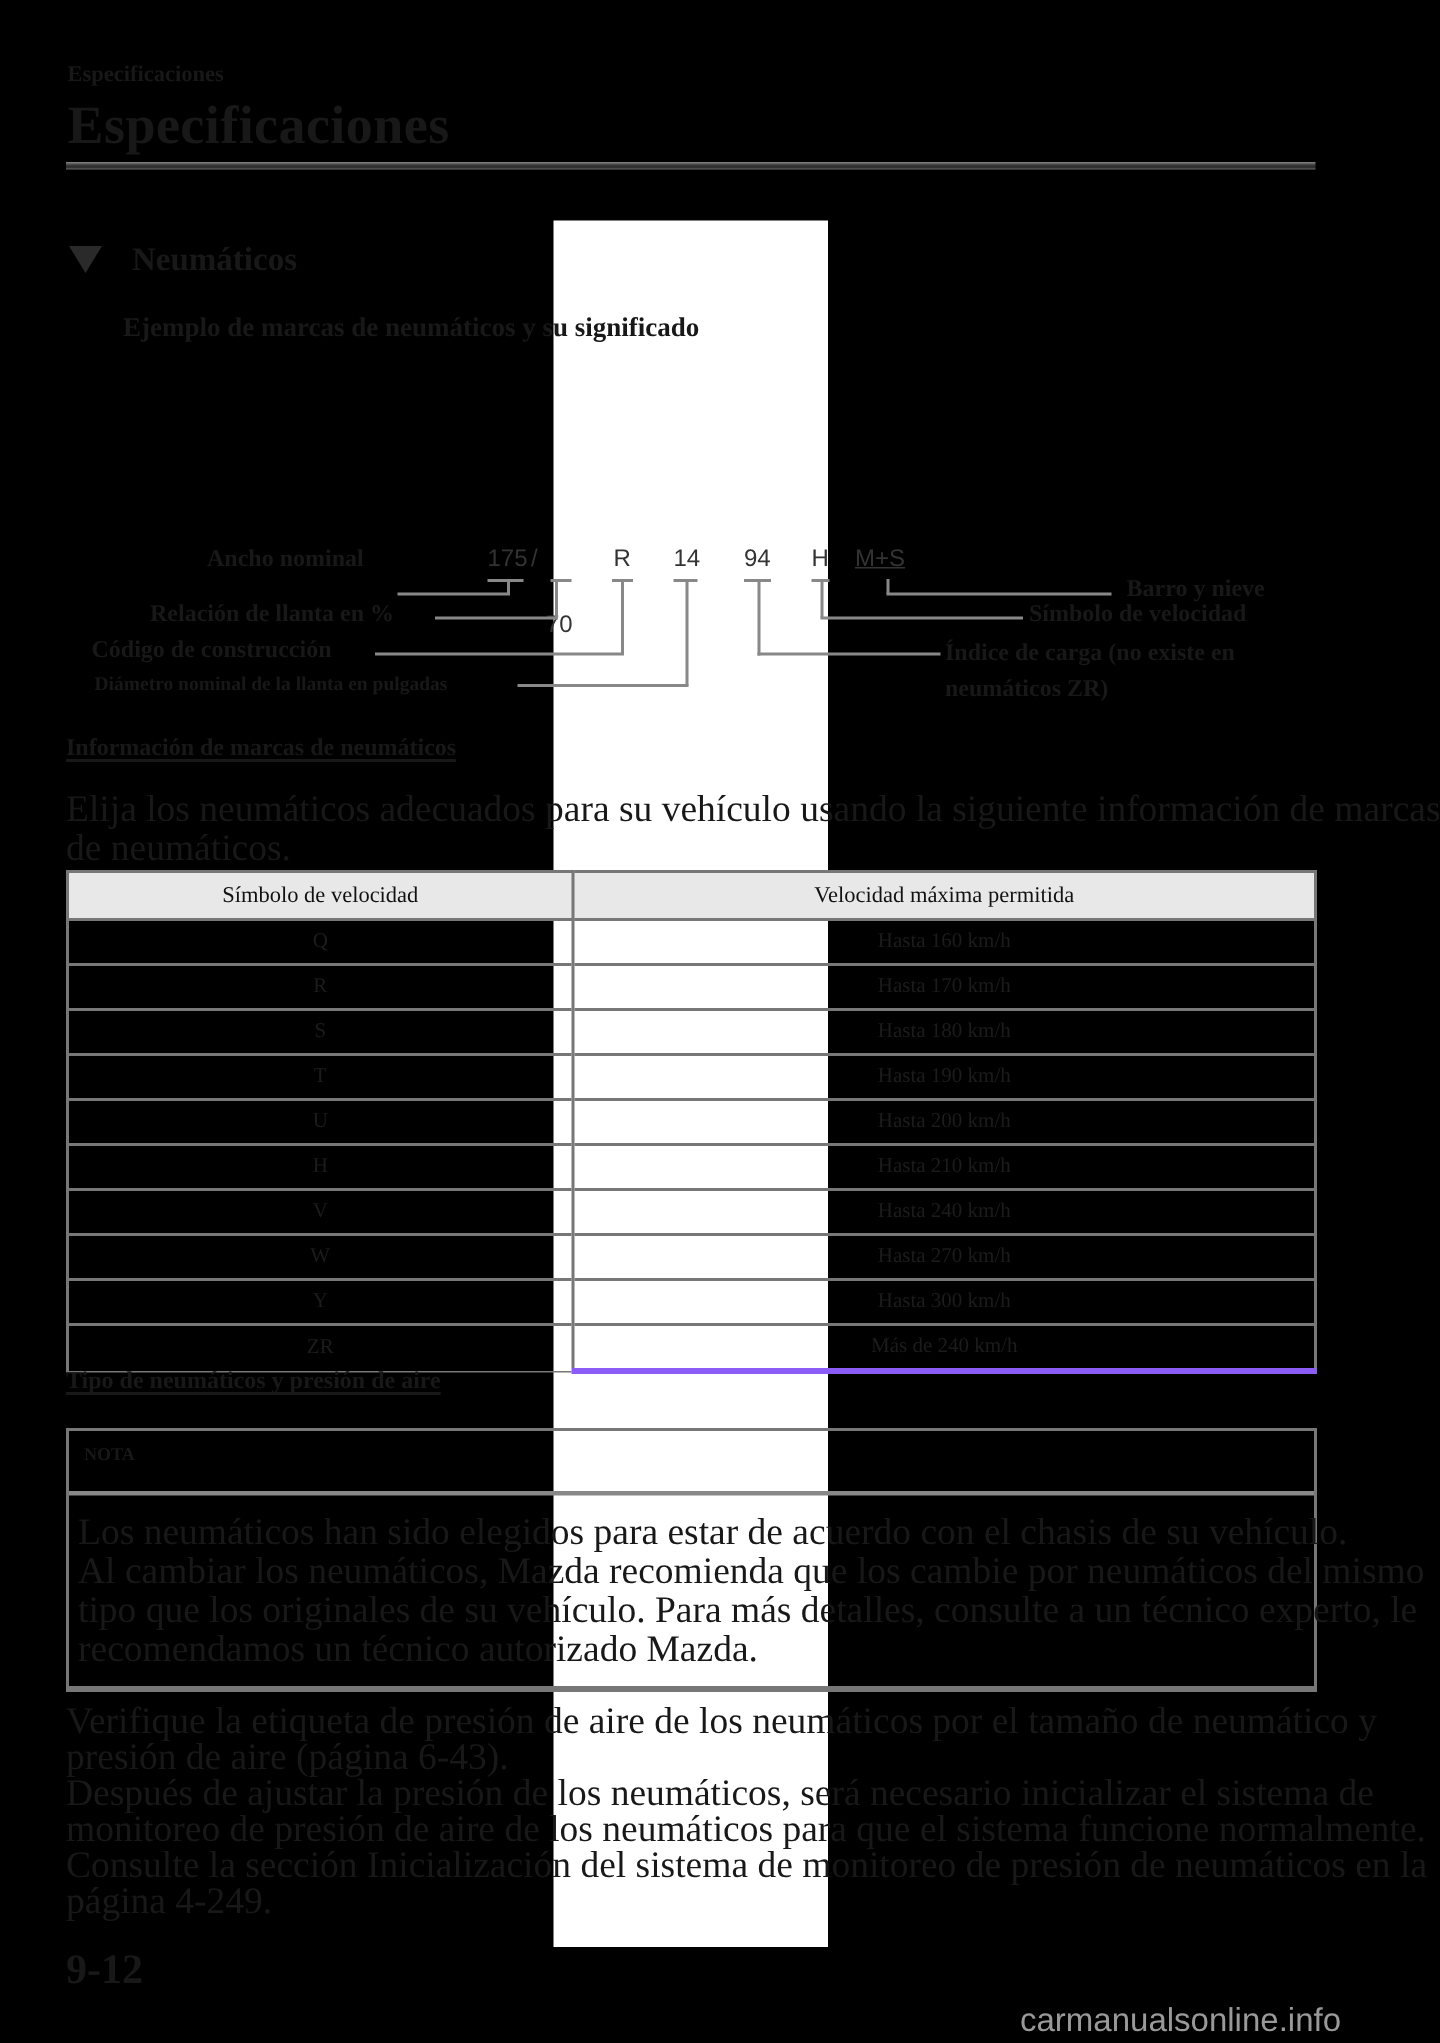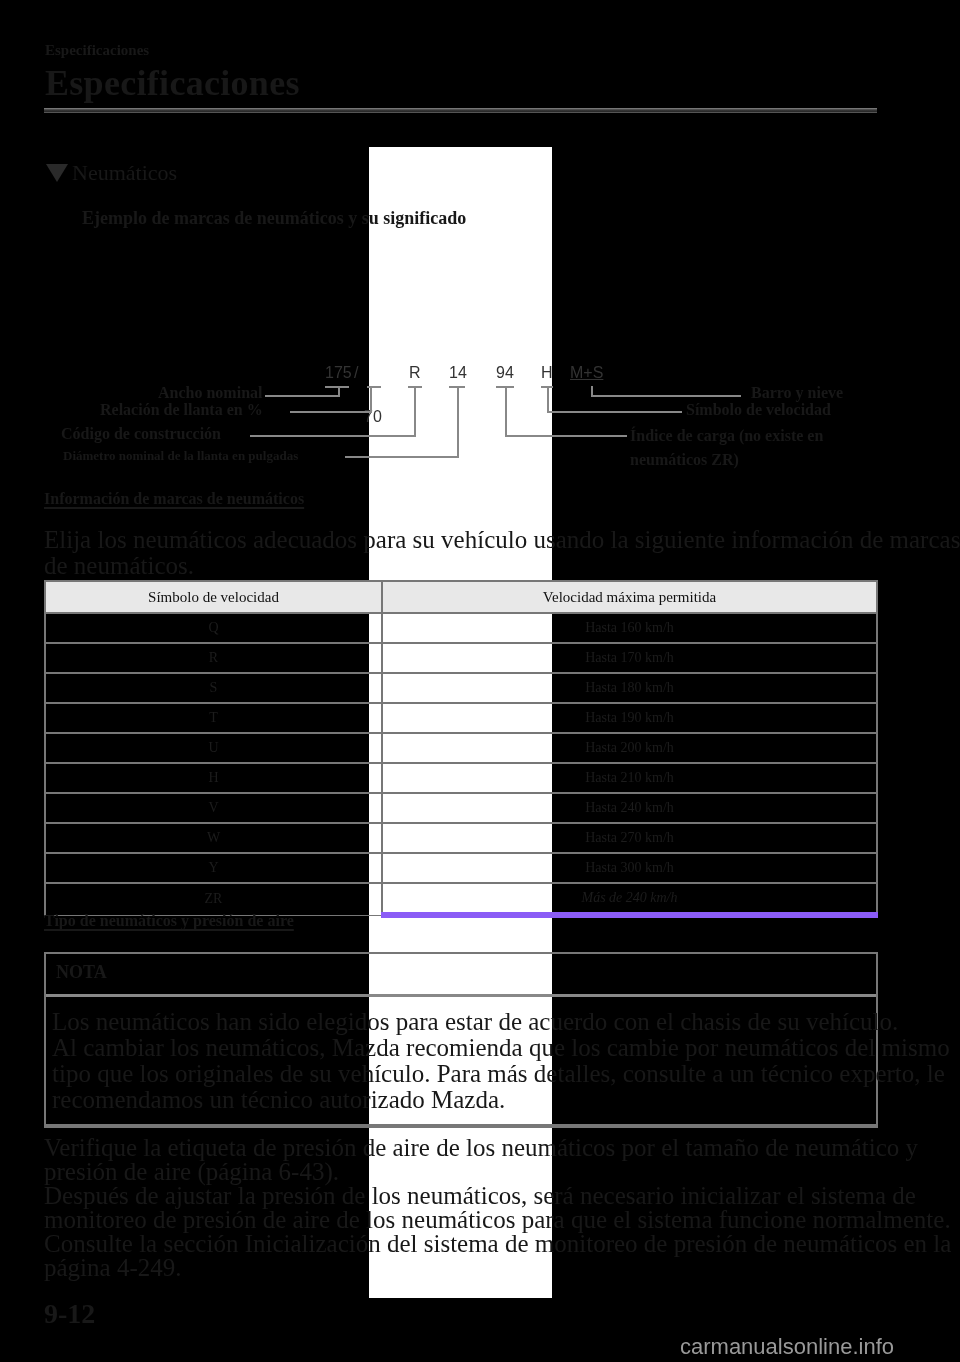--- a/index.html
+++ b/index.html
@@ -12,21 +12,21 @@
   .page { position: absolute; left: 0; top: 0; width: 960px; height: 1111px; background: #000; }
   
   .stripe { position: absolute; left: 369px; top: 147px; width: 183px; height: 1151px; background: #fff; z-index: 0; }
   .abs { position: absolute; z-index: 2; white-space: nowrap; }
 
   .hdr-small { left: 45px; top: 42px; font-size: 15px; font-weight: bold; }
   .hdr-big { left: 45px; top: 62px; font-size: 36px; font-weight: bold; letter-spacing: 0.3px; }
   .hdr-rule { position: absolute; left: 44px; top: 108px; width: 833px; height: 5px; z-index: 2;
     background: linear-gradient(#8a8a8a, #3a3a3a 40%, #2a2a2a 70%, #6a6a6a); }
 
-  .sec-title { left: 46px; top: 160px; font-size: 22px; font-weight: normal; display: flex; align-items: center; gap: 4px; }
+  .sec-title { left: 46px; top: 160px; font-size: 22px; font-weight: bold; display: flex; align-items: center; gap: 20px; }
   .tri { width: 0; height: 0; border-left: 11px solid transparent; border-right: 11px solid transparent; border-top: 18px solid #2a2a2a; display: inline-block; }
   .subtitle { left: 82px; top: 208px; font-size: 18px; font-weight: bold; }
 
   
   .tire-code { position: absolute; top: 364px; z-index: 2; font-family: "Liberation Sans", sans-serif; font-size: 16px; color: #333; }
   .dline { position: absolute; z-index: 2; background: #888; }
   .dlabel { position: absolute; z-index: 2; font-weight: bold; font-size: 16px; white-space: nowrap; }
 
   .h-under { font-size: 16px; font-weight: bold; text-decoration: underline; text-decoration-thickness: 2px; text-underline-offset: 3px; }
   .para { font-size: 25px; line-height: 24px; }
@@ -36,21 +36,21 @@
   .tbl th { height: 28px; background: #e8e8e8; font-weight: normal; font-size: 15px; border: 2px solid #777; color:#111; }
   .tbl td { height: 26px; font-size: 14px; text-align: center; border-top: 2px solid #777; border-bottom: 1px solid #777; color: #1c1c1c; }
   .tbl .c1 { width: 333px; border-left: 2px solid #777; border-right: 2px solid #777; }
   .tbl .c2 { border-right: 2px solid #777; }
   .tbl tr.body td { background: transparent; }
 
   
   .note { position: absolute; left: 44px; top: 952px; width: 830px; height: 170px; z-index: 1;
     border: 2px solid #777; border-bottom: 4px solid #777; }
   .note-head { position: absolute; left: 0; right: 0; top: 0; height: 40px; border-bottom: 3px solid #888; }
-  .note-title { left: 56px; top: 962px; font-size: 18px; font-weight: bold; }
+  .note-title { left: 56px; top: 962px; font-size: 12px; font-weight: bold; }
 
   .page-num { left: 44px; top: 1298px; font-size: 28px; font-weight: bold; }
   .watermark { left: 680px; top: 1334px; font-family: "Liberation Sans", sans-serif; font-size: 22px; color: #999; }
   .txt-over { color: #181818; }
 </style>
 </head>
 <body>
 
 <div class="page">
   <div class="stripe"></div>
@@ -91,21 +91,21 @@
     <div class="dline" style="left:457px; top:386px; width:2px; height:71px;"></div>
     <div class="dline" style="left:345px; top:456px; width:114px; height:2px;"></div>
 
     <div class="dline" style="left:591px; top:386px; width:2px; height:10px;"></div>
     <div class="dline" style="left:591px; top:395px; width:150px; height:2px;"></div>
     <div class="dline" style="left:547px; top:386px; width:2px; height:26px;"></div>
     <div class="dline" style="left:547px; top:411px; width:135px; height:2px;"></div>
     <div class="dline" style="left:505px; top:386px; width:2px; height:51px;"></div>
     <div class="dline" style="left:505px; top:435px; width:122px; height:2px;"></div>
 
-    <span class="dlabel txt-over" style="left:138px; top:384px;margin-left:20px;">Ancho nominal</span>
+    <span class="dlabel txt-over" style="left:138px; top:364px;">Ancho nominal</span>
     <span class="dlabel txt-over" style="left:100px; top:401px;">Relación de llanta en %</span>
     <span class="dlabel txt-over" style="left:61px; top:425px;">Código de construcción</span>
     <span class="dlabel txt-over" style="left:63px; top:448px; font-size:13px;">Diámetro nominal de la llanta en pulgadas</span>
     <span class="dlabel txt-over" style="left:751px; top:384px;">Barro y nieve</span>
     <span class="dlabel txt-over" style="left:686px; top:401px;">Símbolo de velocidad</span>
     <span class="dlabel txt-over" style="left:630px; top:427px;">Índice de carga (no existe en</span>
     <span class="dlabel txt-over" style="left:630px; top:451px;">neumáticos ZR)</span>
   </div>
 
   <div class="abs h-under txt-over" style="left:44px; top:490px;">Información de marcas de neumáticos</div>
@@ -151,21 +151,21 @@
       <tr class="body">
           <td class="c1">W</td>
           <td class="c2">Hasta 270 km/h</td>
         </tr>
       <tr class="body">
           <td class="c1">Y</td>
           <td class="c2">Hasta 300 km/h</td>
         </tr>
       <tr class="body">
           <td class="c1">ZR</td>
-          <td class="c2" style="border-bottom:6px solid #8b5cf6;font-style:italic;">Más de 240 km/h</td>
+          <td class="c2" style="border-bottom:4px solid #8b5cf6;">Más de 240 km/h</td>
         </tr>
     </tbody>
   </table>
 
   <div class="abs h-under txt-over" style="left:44px; top:912px;">Tipo de neumáticos y presión de aire</div>
 
   <div class="note">
     <div class="note-head"></div>
   </div>
   <div class="abs note-title txt-over">NOTA</div>

